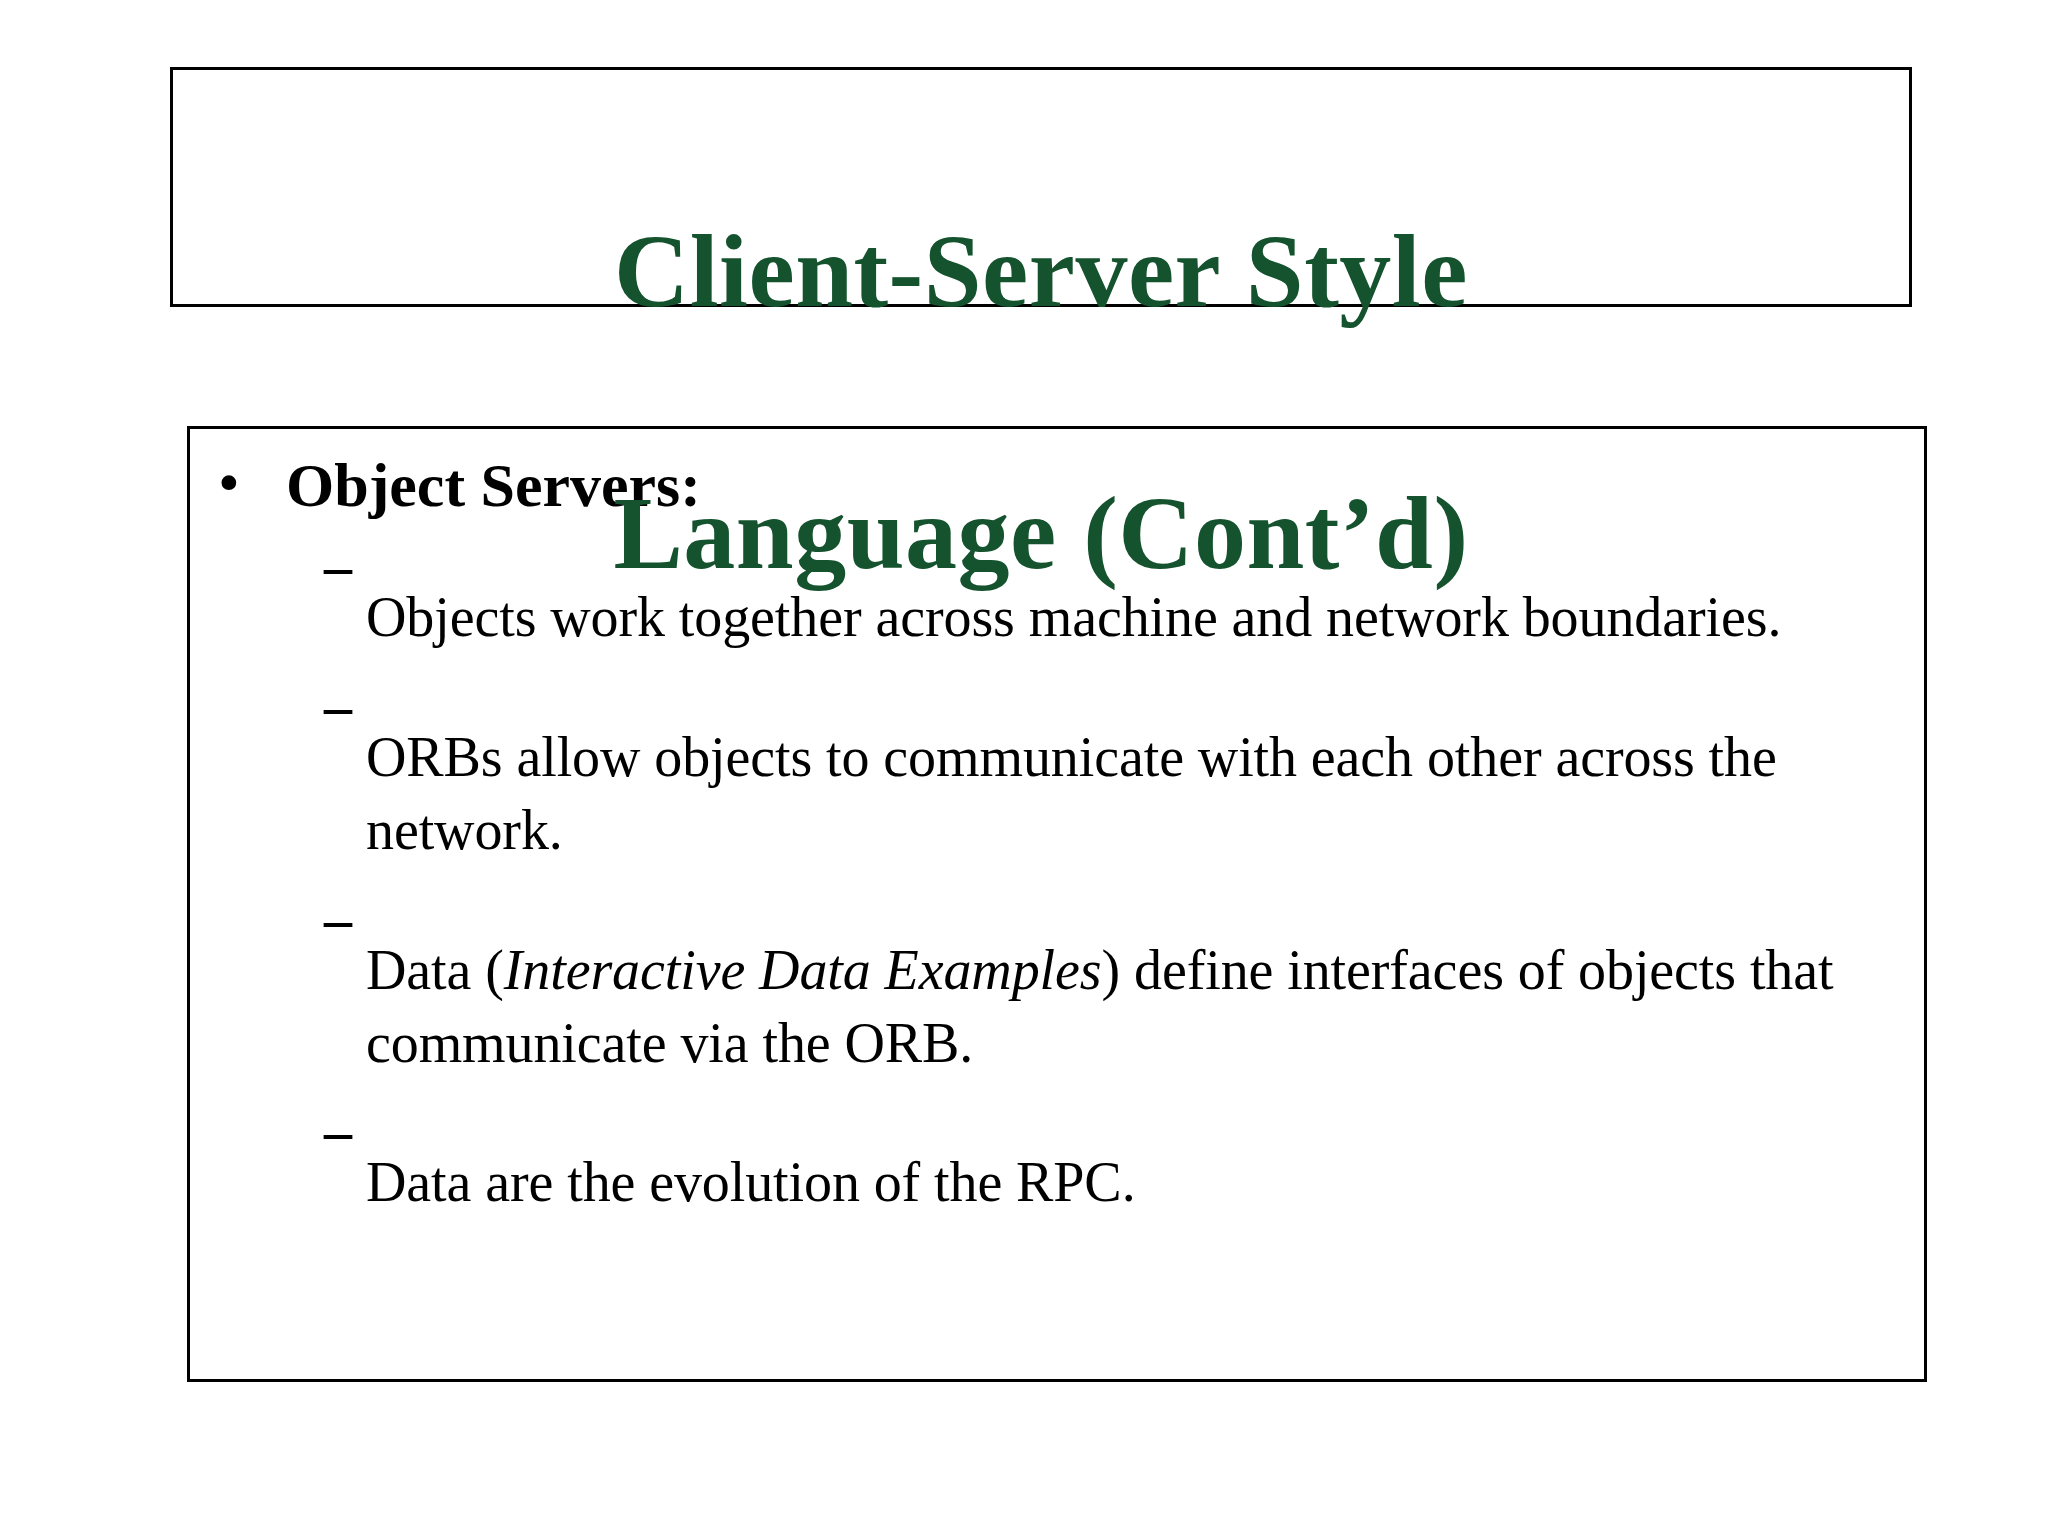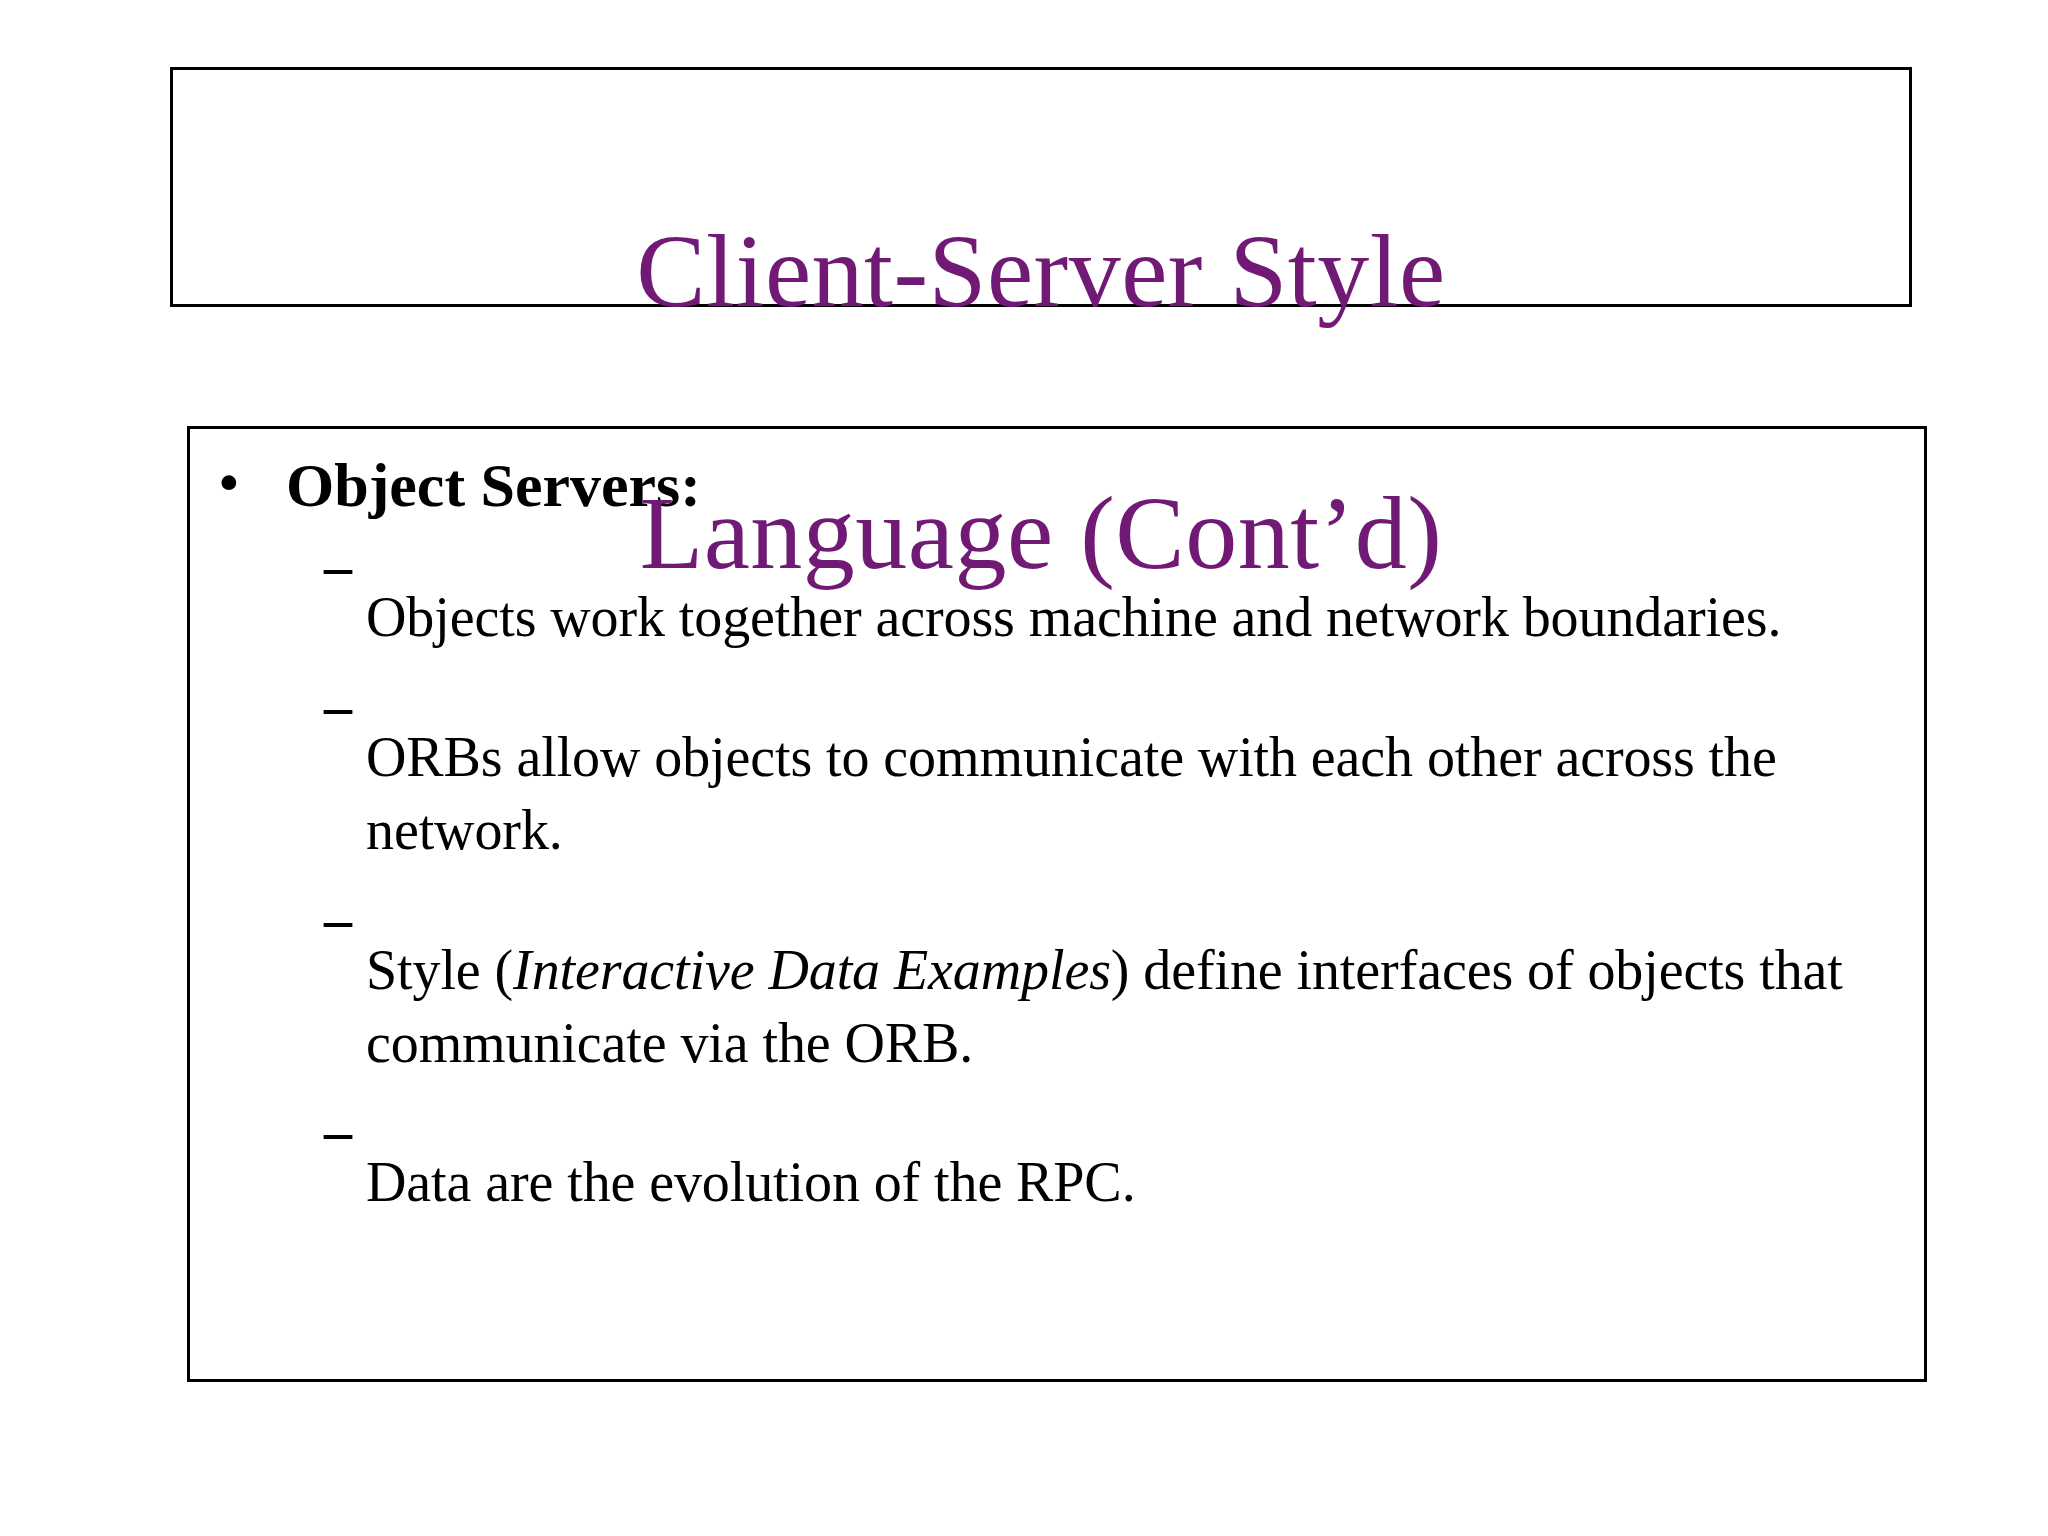--- a/index.html
+++ b/index.html
@@ -36,23 +36,23 @@
 
   
   .title-text {
     position: absolute;
     left: 170px;
     top: 74px;
     width: 1742px;
     text-align: center;
     font-size: 104px;
     line-height: 1.26;
-    font-weight: normal;
+    font-weight: bold;
     letter-spacing: 0.5px;
-    color: #701a75;
+    color: #14532d;
     z-index: 3;
     white-space: pre-line;
   }
   .title-line { display: block; }
 
   
   .content-box {
     position: absolute;
     left: 187px;
     top: 426px;
@@ -154,21 +154,21 @@
           <span class="l2-text"><span>Objects work together across machine and network boundaries.</span></span>
         </div>
 
         <div class="l2-item">
           <span class="l2-marker">–</span>
           <span class="l2-text"><span>ORBs allow objects to communicate with each other across the network.</span></span>
         </div>
 
         <div class="l2-item">
           <span class="l2-marker">–</span>
-          <span class="l2-text"><span>Style (</span><em>Interactive Data Examples</em><span>) define interfaces of objects that communicate via the ORB.</span></span>
+          <span class="l2-text"><span>Data (</span><em>Interactive Data Examples</em><span>) define interfaces of objects that communicate via the ORB.</span></span>
         </div>
 
         <div class="l2-item">
           <span class="l2-marker">–</span>
           <span class="l2-text"><span>Data are the evolution of the RPC.</span></span>
         </div>
 
       </div>
     </div>
   </div>

